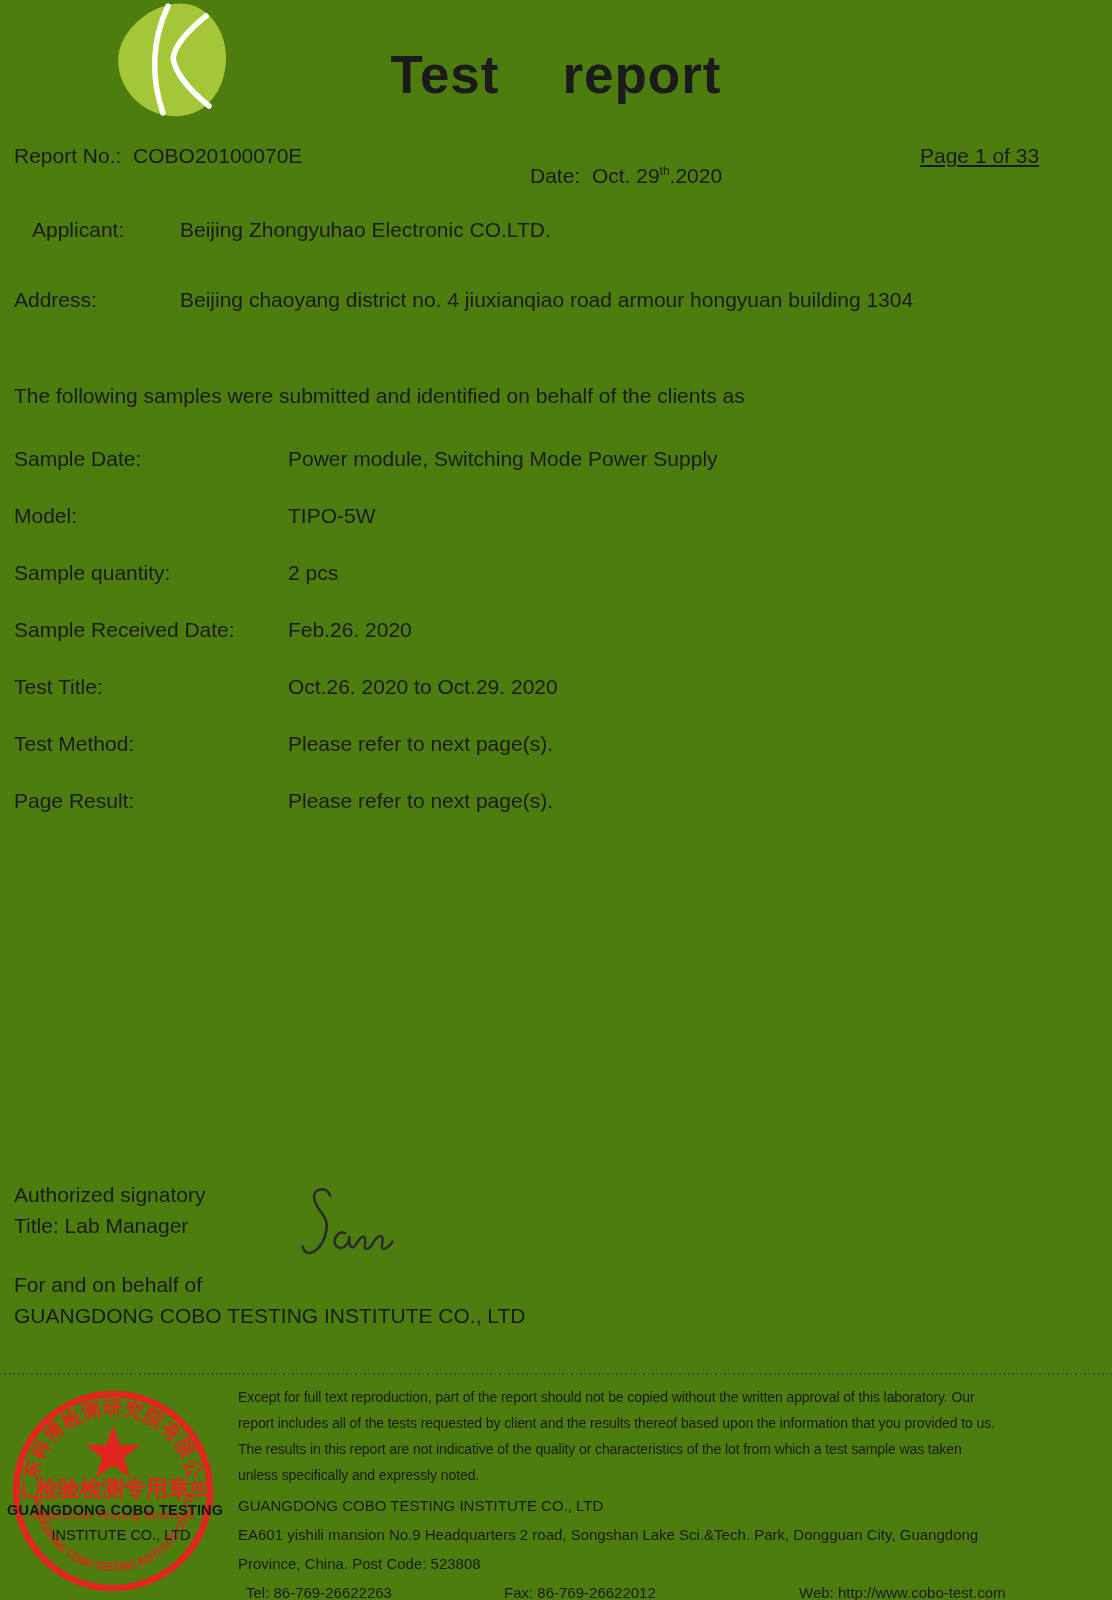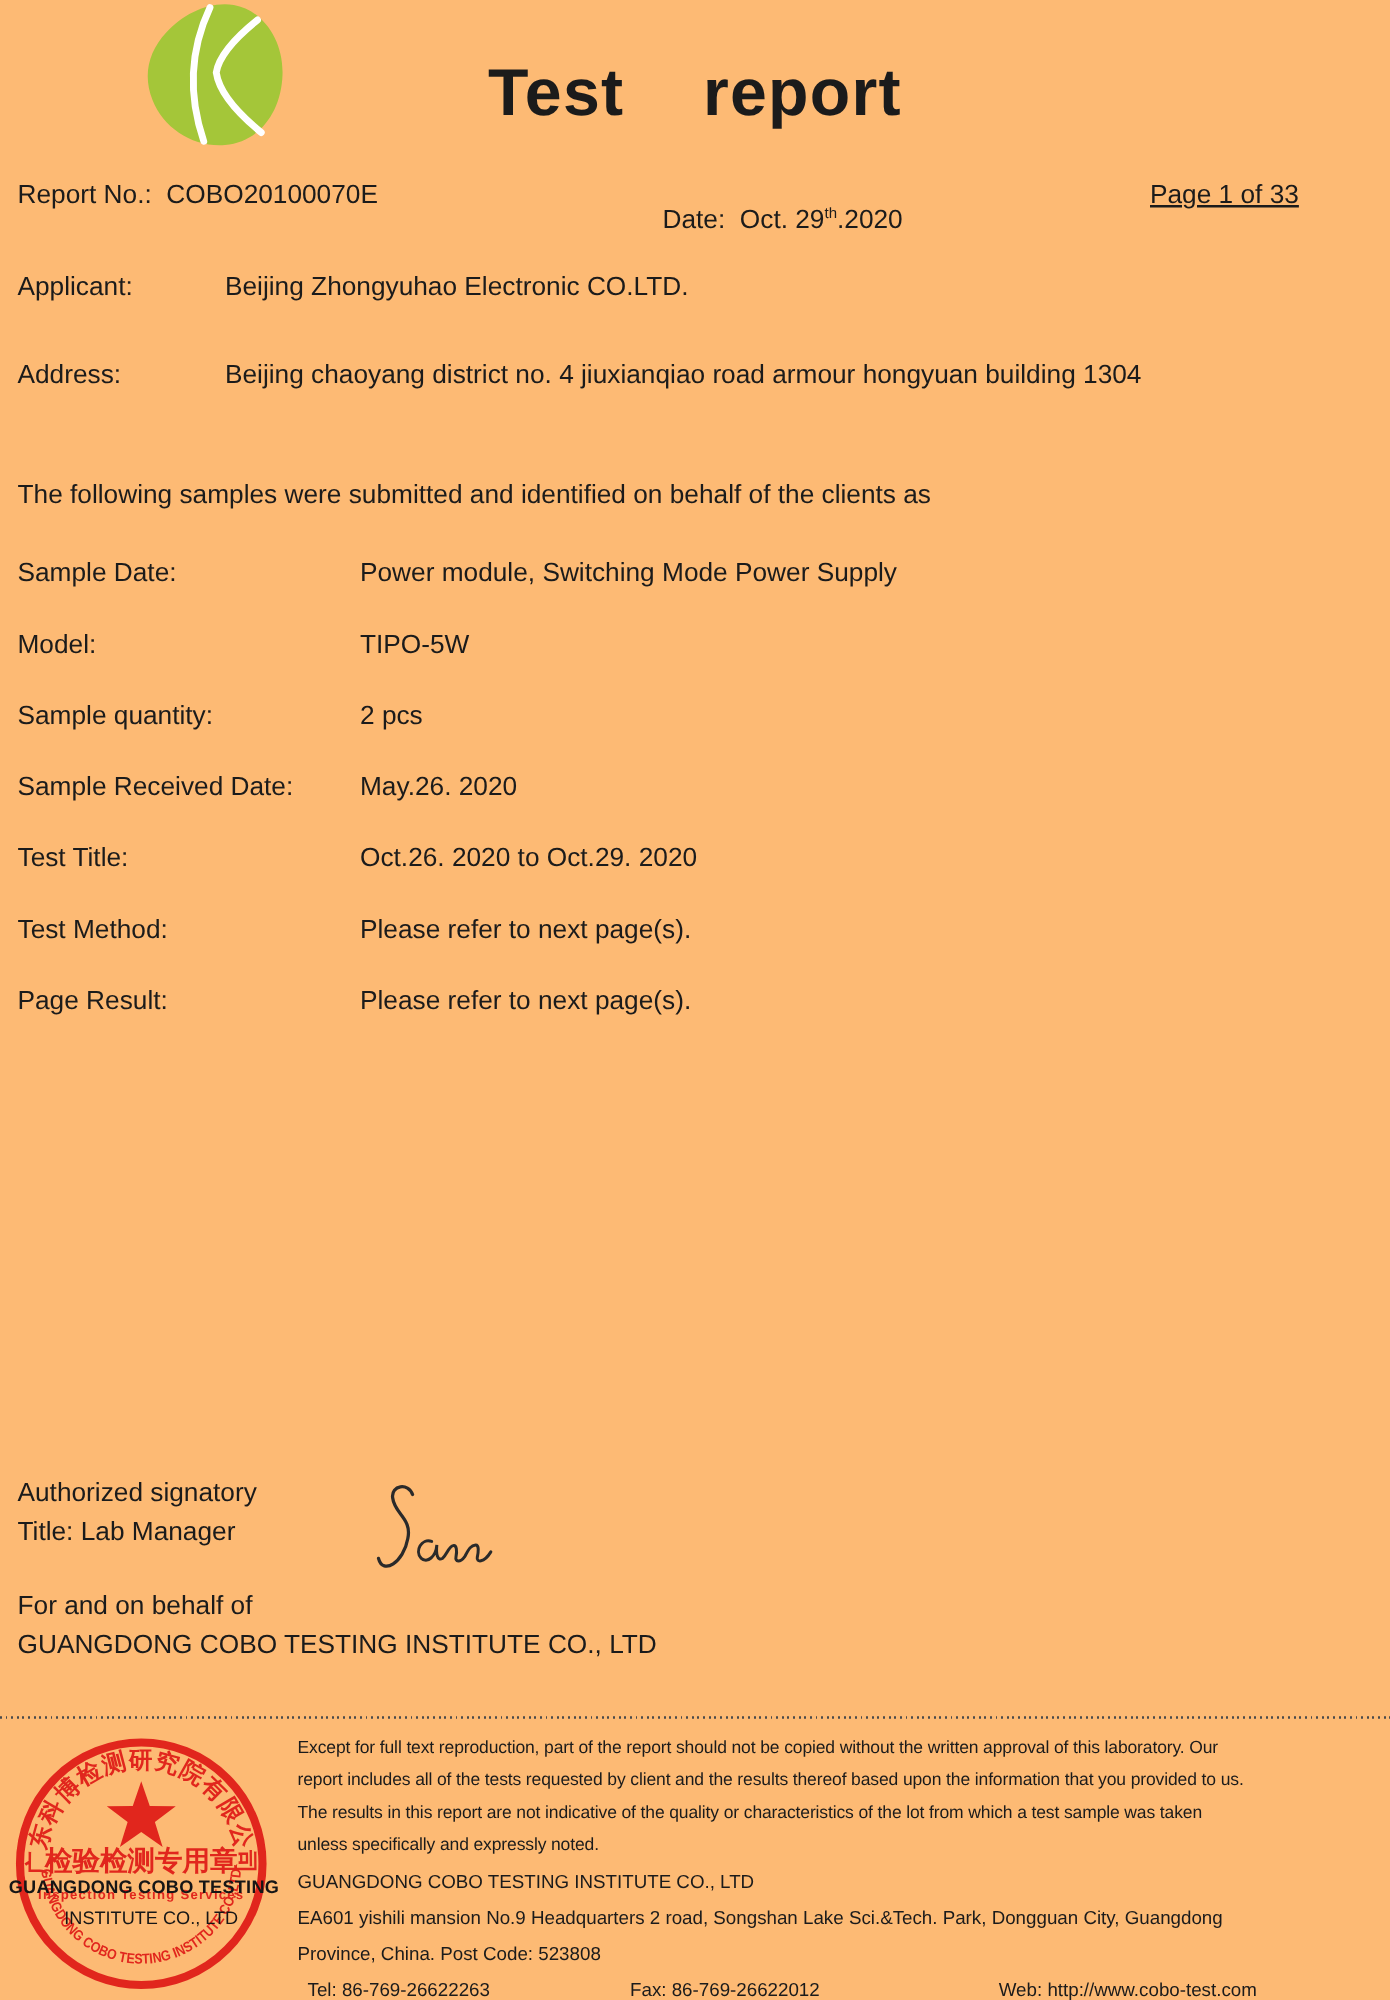--- a/index.html
+++ b/index.html
@@ -1,19 +1,19 @@
 <!DOCTYPE html>
 <html><head>
 <meta charset="utf-8">
 <style>
   html,body{margin:0;padding:0;background:#e8e8e8;}
   .page{
     position:relative;
     width:1112px;height:1600px;
-    background:#fdba74;
+    background:#4d7c0f;
     overflow:hidden;
     font-family:"Liberation Sans","DejaVu Sans",sans-serif;
     color:#1b1b1b;
   }
   .abs{position:absolute;}
   .body-text{font-size:21px;line-height:1.25;white-space:nowrap;}
   .title{
     left:0;top:44px;width:1112px;
     text-align:center;
     font-size:53px;font-weight:bold;
@@ -55,38 +55,38 @@
   <div class="abs body-text" style="left:14px;top:143px;">
     <span>Report No.:</span>&nbsp;
     <span>COBO20100070E</span>
   </div>
   <div class="abs body-text" style="left:530px;top:143px;margin-top:20px;">
     <span>Date:</span>&nbsp;
     <span>Oct. 29</span><sup class="th">th</sup><span>.2020</span>
   </div>
   <div class="abs body-text" style="left:920px;top:143px;text-decoration:underline;">Page 1 of 33</div>
 
-  <div class="abs body-text" style="left:14px;top:217px;">Applicant:</div>
+  <div class="abs body-text" style="left:32px;top:217px;">Applicant:</div>
   <div class="abs body-text" style="left:180px;top:217px;">Beijing Zhongyuhao Electronic CO.LTD.</div>
   <div class="abs body-text" style="left:14px;top:287px;">Address:</div>
   <div class="abs body-text" style="left:180px;top:287px;">Beijing chaoyang district no. 4 jiuxianqiao road armour hongyuan building 1304</div>
 
   <div class="abs body-text" style="left:14px;top:383px;">The following samples were submitted and identified on behalf of the clients as</div>
 
   <div class="abs body-text" style="left:14px;top:446px;">Sample Date:</div>
   <div class="abs body-text" style="left:288px;top:446px;">Power module, Switching Mode Power Supply</div>
 
   <div class="abs body-text" style="left:14px;top:503px;">Model:</div>
   <div class="abs body-text" style="left:288px;top:503px;">TIPO-5W</div>
 
   <div class="abs body-text" style="left:14px;top:560px;">Sample quantity:</div>
   <div class="abs body-text" style="left:288px;top:560px;">2 pcs</div>
 
   <div class="abs body-text" style="left:14px;top:617px;">Sample Received Date:</div>
-  <div class="abs body-text" style="left:288px;top:617px;">May.26. 2020</div>
+  <div class="abs body-text" style="left:288px;top:617px;">Feb.26. 2020</div>
 
   <div class="abs body-text" style="left:14px;top:674px;">Test Title:</div>
   <div class="abs body-text" style="left:288px;top:674px;">Oct.26. 2020 to Oct.29. 2020</div>
 
   <div class="abs body-text" style="left:14px;top:731px;">Test Method:</div>
   <div class="abs body-text" style="left:288px;top:731px;">Please refer to next page(s).</div>
 
   <div class="abs body-text" style="left:14px;top:788px;">Page Result:</div>
   <div class="abs body-text" style="left:288px;top:788px;">Please refer to next page(s).</div>
 

